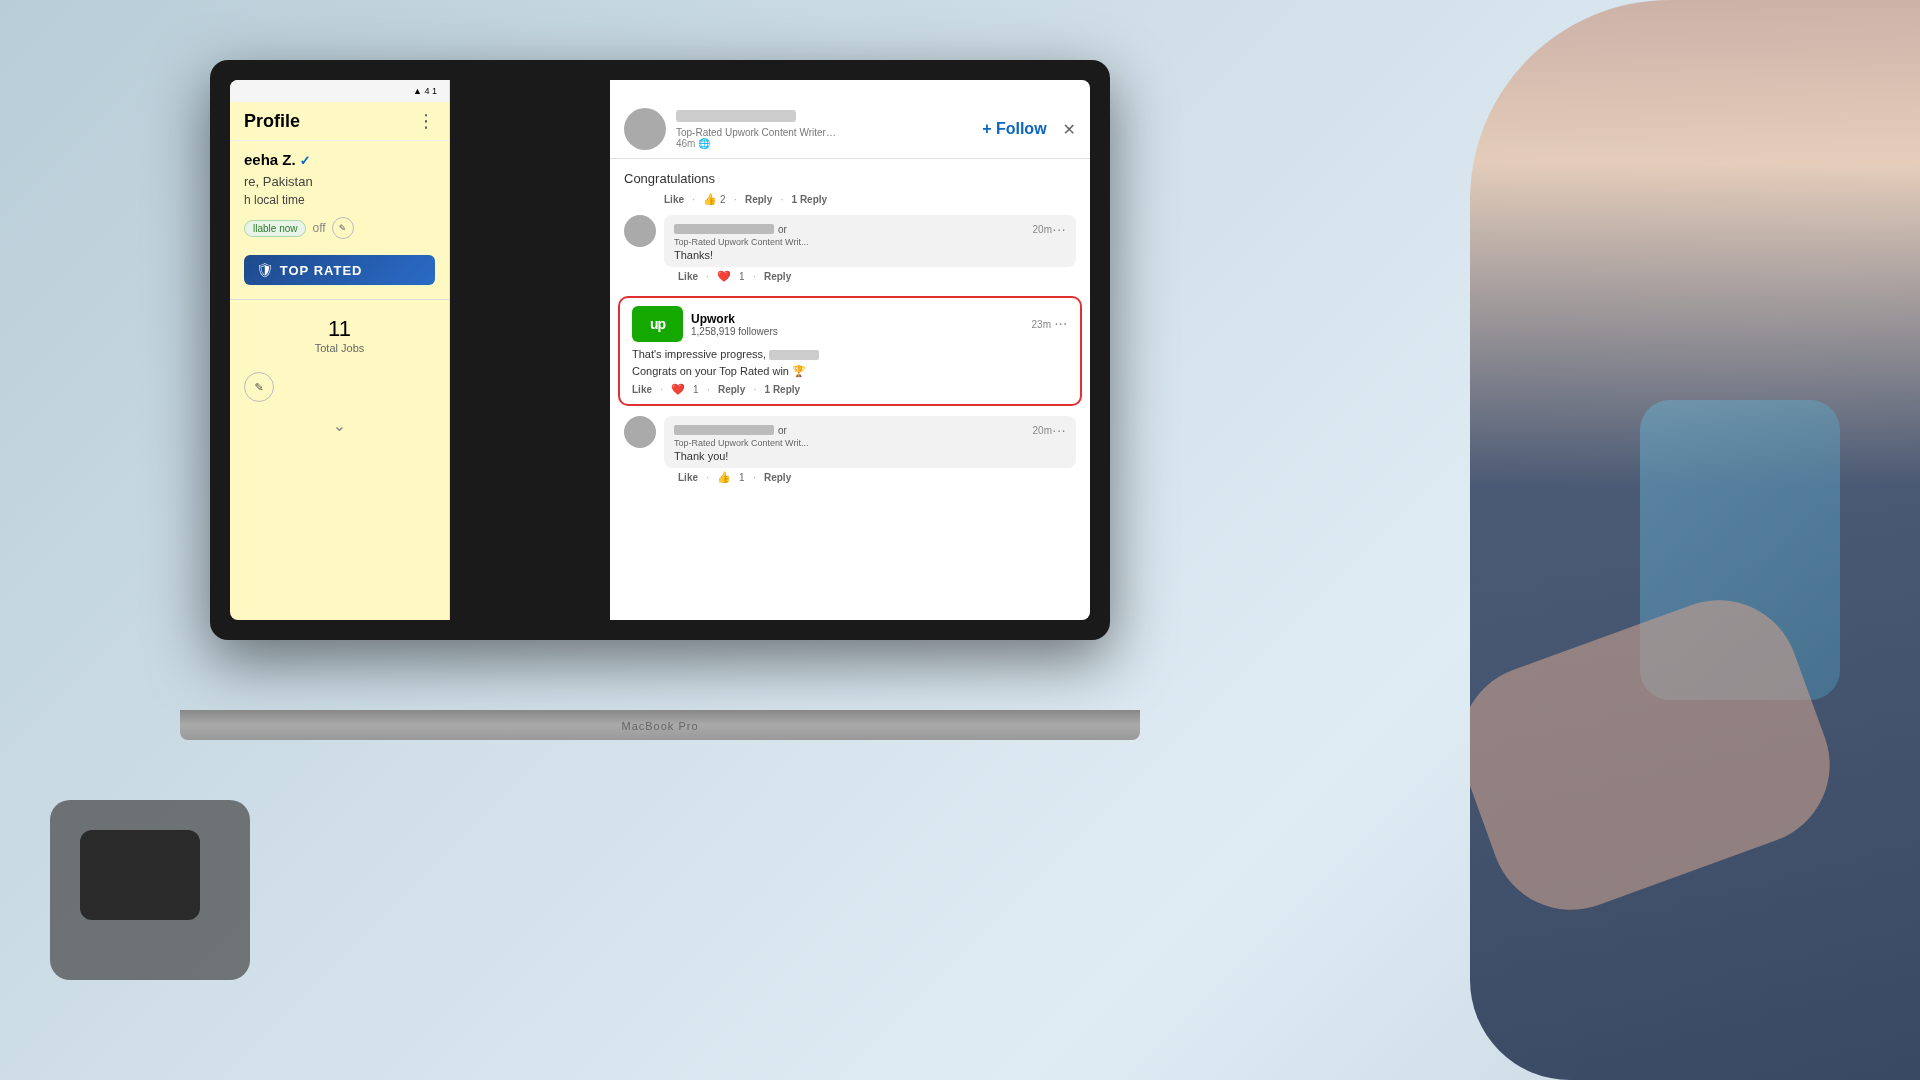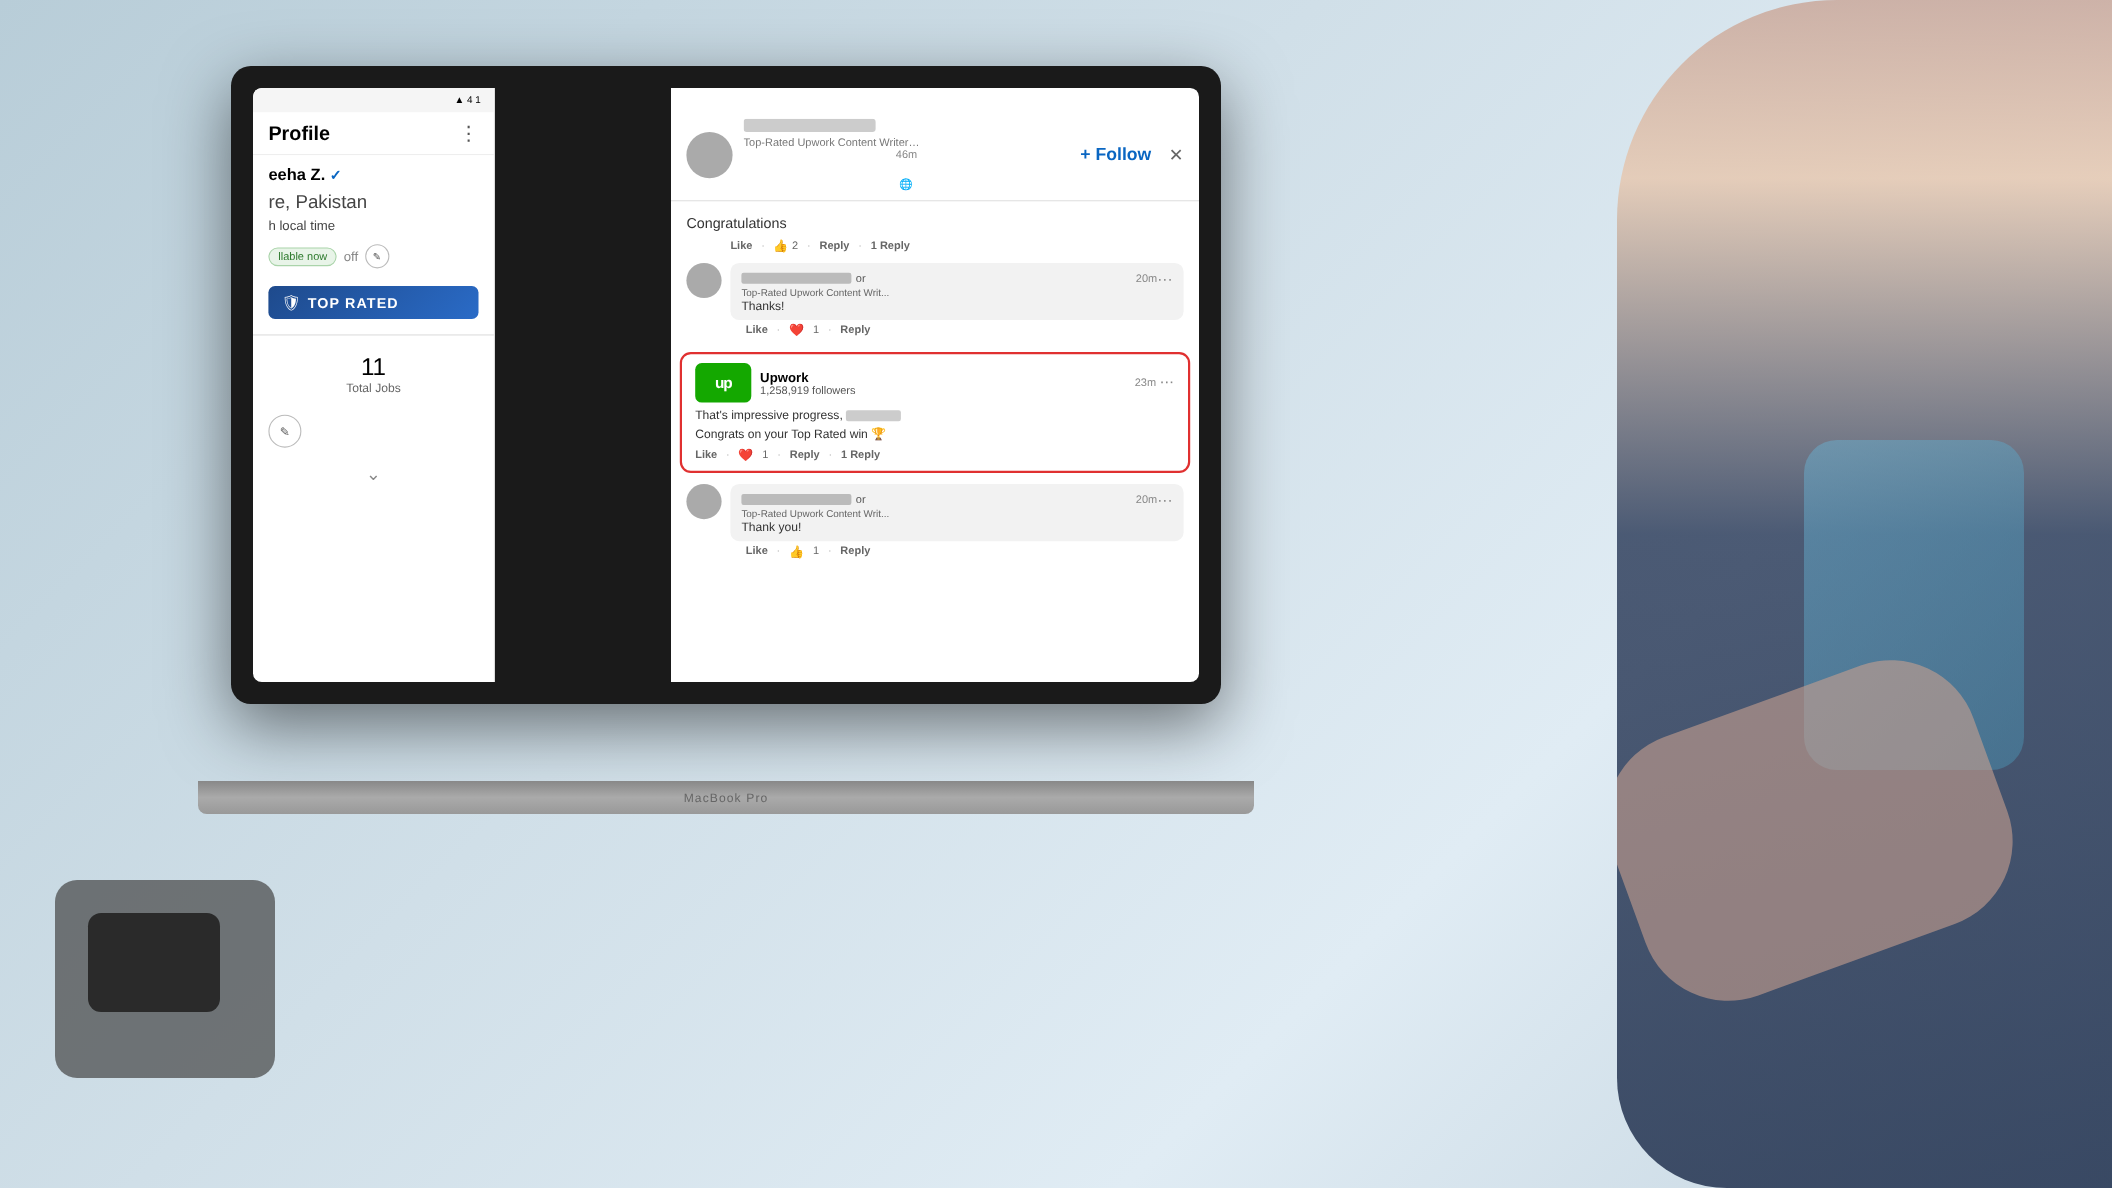--- a/index.html
+++ b/index.html
@@ -68,21 +68,21 @@
       color: #666;
       font-size: 11px;
       font-weight: 500;
       letter-spacing: 1px;
     }
 
     
     .phone-panel {
       width: 220px;
       min-width: 220px;
-      background: #ffffff;
+      background: #fef9c3;
       border-right: 1px solid #ddd;
       display: flex;
       flex-direction: column;
       position: relative;
       overflow: hidden;
     }
 
     .phone-status-bar {
       background: #f5f5f5;
       padding: 6px 12px;
@@ -119,21 +119,21 @@
       color: #000;
     }
 
     .verified-icon {
       color: #0a66c2;
       font-size: 13px;
     }
 
     .phone-location {
       padding: 2px 14px;
-      font-size: 17px;
+      font-size: 13px;
       color: #444;
     }
 
     .phone-time {
       padding: 2px 14px;
       font-size: 12px;
       color: #444;
     }
 
     .availability-row {
@@ -296,23 +296,21 @@
       width: 120px;
       height: 12px;
       background: #ccc;
       border-radius: 3px;
     }
 
     .li-time {
       font-size: 10px;
       color: #888;
       display: flex;
-      align-items: center;
-      gap: 15px;
-      flex-direction: column;
+      gap: 3px;
     }
 
     .li-follow-btn {
       color: #0a66c2;
       font-size: 16px;
       font-weight: 600;
       display: flex;
       align-items: center;
       gap: 3px;
     }

